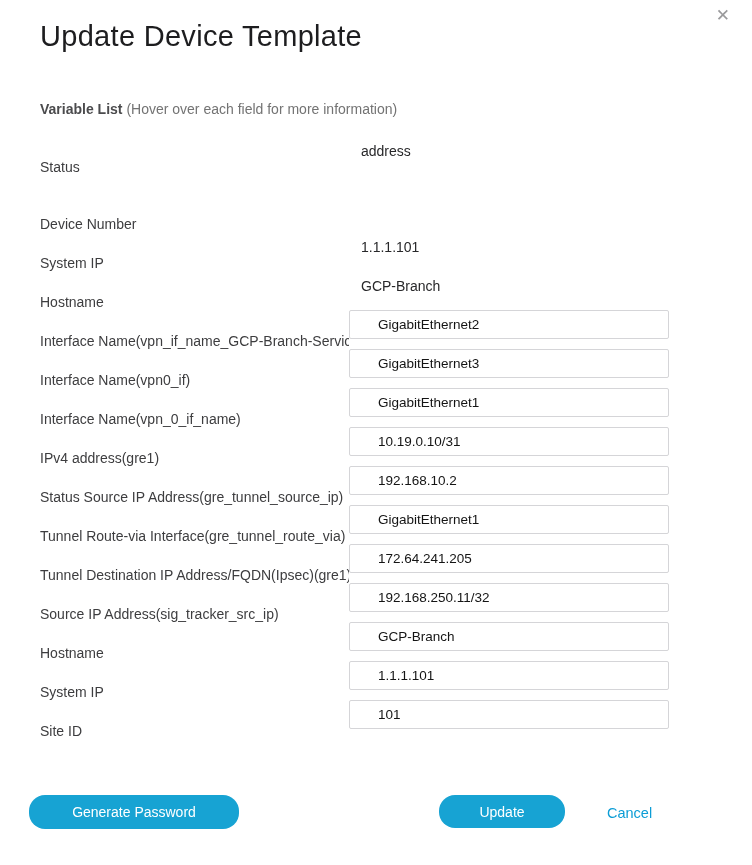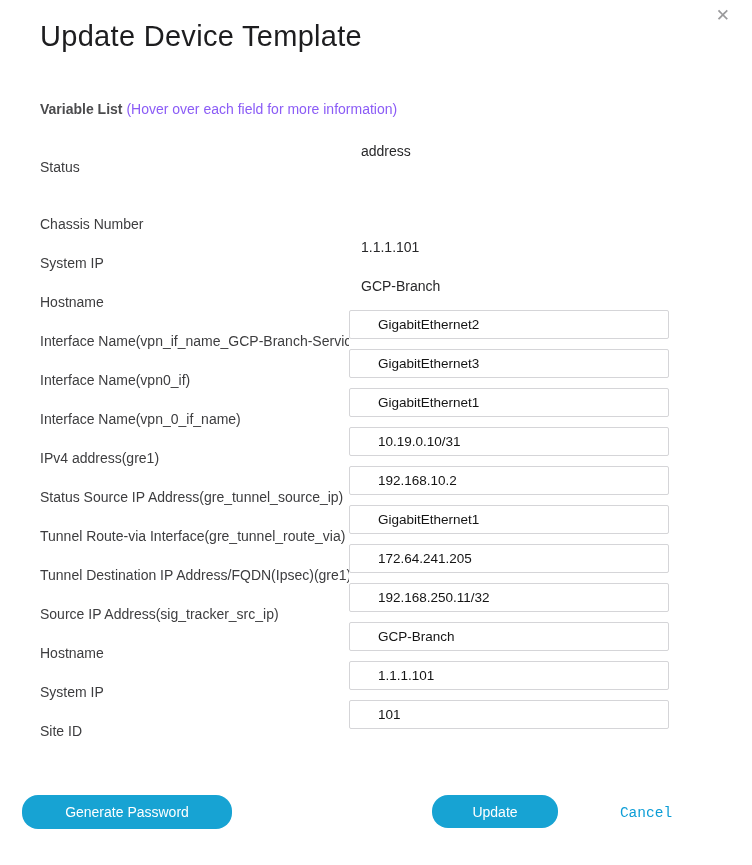--- a/index.html
+++ b/index.html
@@ -12,68 +12,69 @@
   .close {
     position:absolute; top:3px; right:18px; font-size:17px; line-height:1;
     color:#9a9a9c; font-weight:300; cursor:pointer; padding:4px;
   }
   .title {
     margin:20px 40px 0 40px; font-size:29px; font-weight:400;
     color:#1d1d1f; letter-spacing:0.3px;
   }
   .section-heading { margin:48px 40px 0 40px; font-size:14px; color:#4b4b4d; }
   .section-heading .strong { font-weight:700; }
-  .section-heading .hint { color:#8b5cf6; font-weight:400; }
+  .section-heading .hint { color:#737373; font-weight:400; }
   .rows { margin:14px 0 0 40px; }
   .row { display:flex; align-items:center; height:39px; }
   .row.spacer-before { margin-top:18px; }
   .field-label {
     width:309px; flex:none; font-size:14px; color:#3d3d3f;
     white-space:nowrap; overflow:hidden;margin-top:32px;
   }
   .static-value { font-size:14px; color:#28282a; padding-left:12px; }
   .field-input {
     width:320px; height:29px; border:1px solid #d5d5d8; border-radius:2px;
     padding:0 28px; font-size:13.5px; color:#141414; outline:none;
     font-family:"Liberation Sans", sans-serif; background:#fff;
   }
   .footer { position:relative; margin-top:61px; height:34px; }
   .btn {
     position:absolute; top:0; height:34px; border:none; border-radius:16px;
     background:var(--accent); color:#ffffff; font-size:14px; cursor:pointer;
     font-family:"Liberation Sans", sans-serif;
+    margin-left:7px;
   }
   .btn-generate { left:22px; width:210px; }
   .btn-update { left:432px; width:126px; height:33px; }
   .btn-cancel {
     position:absolute; left:601px; top:0; width:90px; height:34px;
-    line-height:34px; text-align:center; color:var(--link); font-size:14.5px;
+    line-height:34px; text-align:left; color:var(--link); font-size:14.5px;
     background:none; border:none; cursor:pointer;
-    font-family:Liberation Mono, monospace;
+    font-family:Liberation Sans, sans-serif;
   }
 </style>
 </head>
 <body>
 
 <span class="close">✕</span>
 
 <h1 class="title">Update Device Template</h1>
 
 <div class="section-heading">
   <span class="strong">Variable List</span>
   <span class="hint">(Hover over each field for more information)</span>
 </div>
 
 <div class="rows" id="rows">
     <div class="row">
       <div class="field-label">Status</div>
       <div class="static-value">address</div>
     </div>
     <div class="row spacer-before">
-      <div class="field-label">Chassis Number</div>
+      <div class="field-label">Device Number</div>
       <div class="static-value"></div>
     </div>
     <div class="row">
       <div class="field-label">System IP</div>
       <div class="static-value">1.1.1.101</div>
     </div>
     <div class="row">
       <div class="field-label">Hostname</div>
       <div class="static-value">GCP-Branch</div>
     </div>

